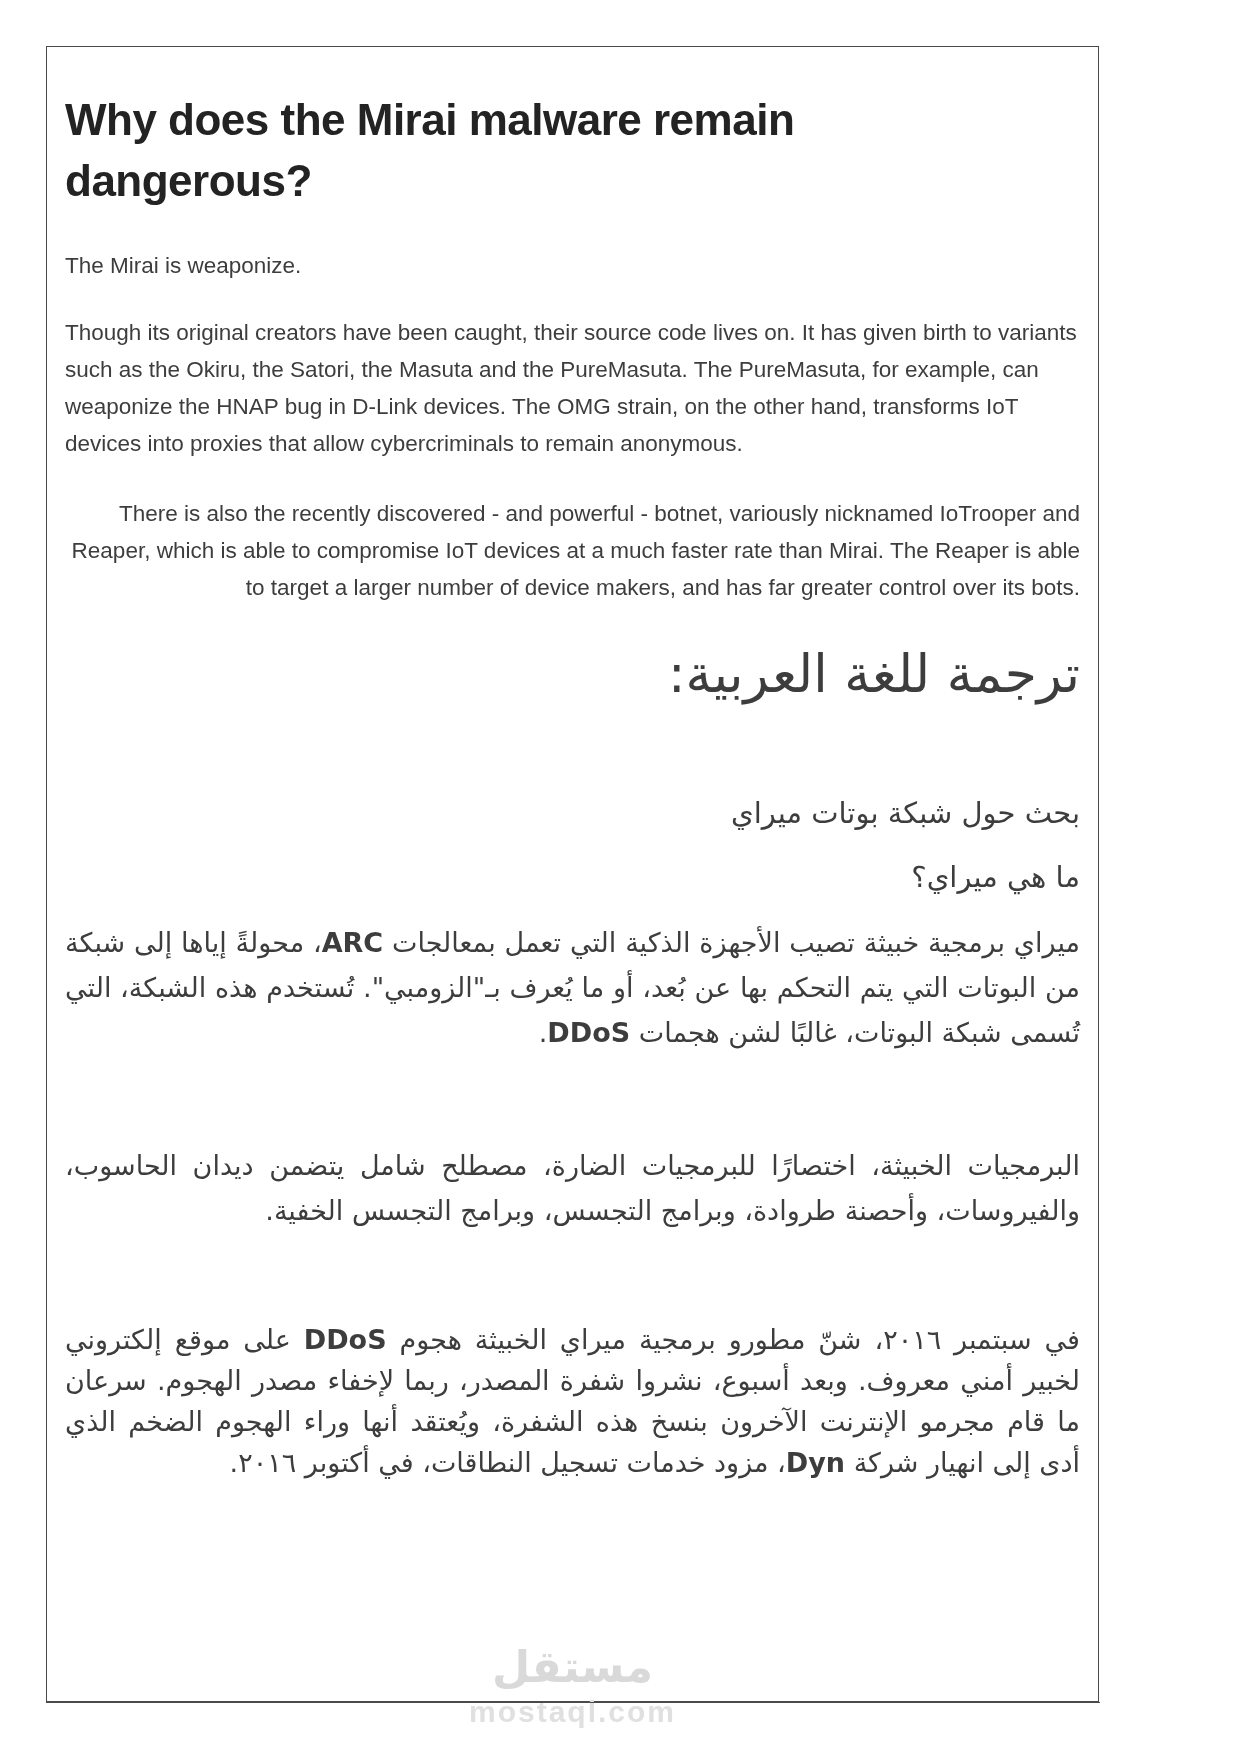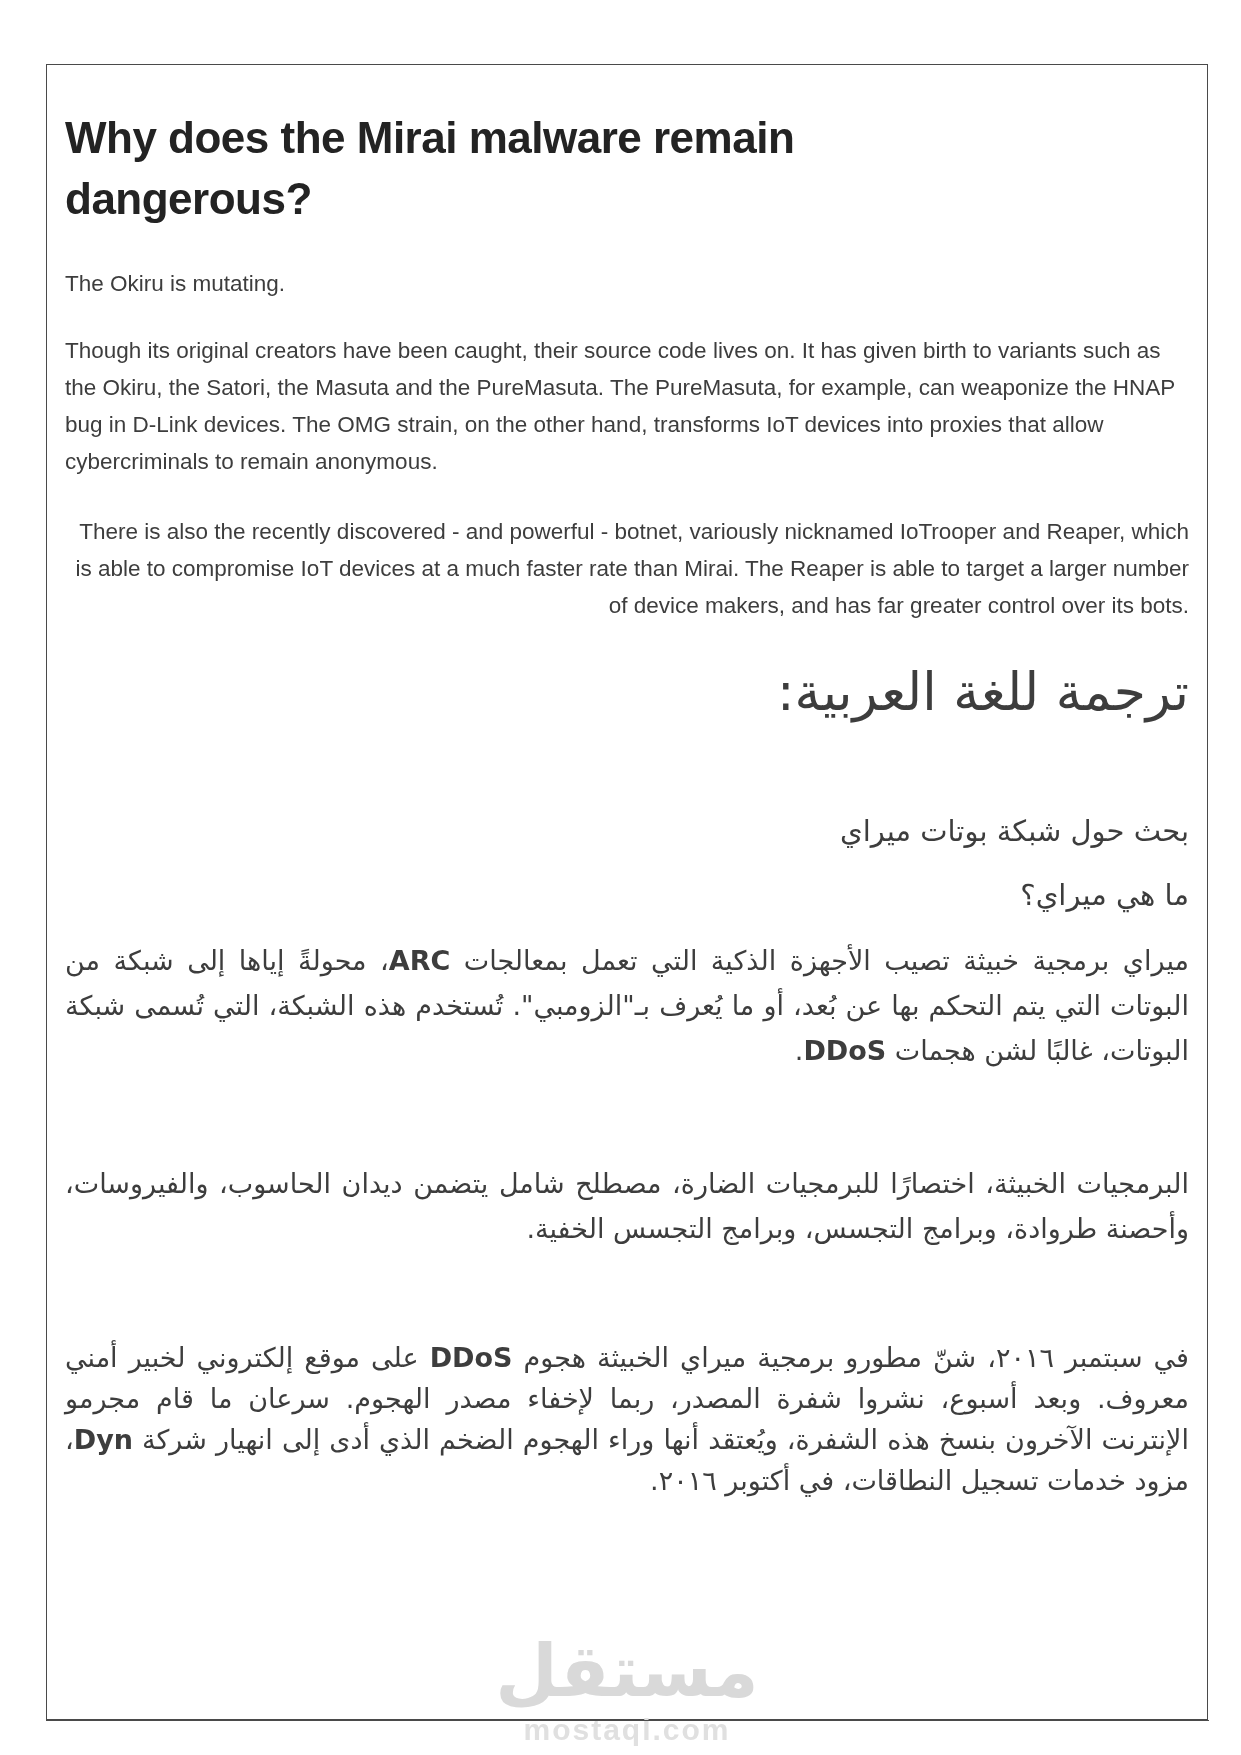--- a/index.html
+++ b/index.html
@@ -3,22 +3,22 @@
 <meta charset="utf-8">
 <style>
   * { margin:0; padding:0; box-sizing:border-box; }
   html, body { background:#ffffff; }
   body {
     width:1241px; height:1755px; position:relative;
     font-family:"Liberation Sans","DejaVu Sans",sans-serif;
     color:#3d3d3d;
   }
   .page {
-    position:absolute; left:46px; top:64px;
-    width:1162px; height:1656px;
+    position:absolute; left:46px; top:46px;
+    width:1053px; height:1656px;
     border:1.5px solid #4a4a4a;
     padding:0 18px;
     background:#ffffff;
   }
   
   .page::after {
     content:""; position:absolute; left:-1.5px; right:-1.5px; bottom:-1.5px;
     border-bottom:1.5px solid #4a4a4a; z-index:2;
   }
   .title {
@@ -43,35 +43,35 @@
   .ar-p-history    { margin-top:86px; line-height:41px; }
   .ar-p b, .b { font-weight:700; }
 
   .watermark {
     position:absolute; left:50%; bottom:-26px; transform:translateX(-50%);
     text-align:center; color:#d9d9d9; z-index:1; pointer-events:none;
     white-space:nowrap;
   }
   .wm-logo {
     font-family:"DejaVu Sans",sans-serif;
-    font-size:72px; font-weight:700; line-height:1;margin-top:16px;
+    font-size:44px; font-weight:700; line-height:1;margin-top:16px;
   }
   .wm-domain {
     font-size:30px; font-weight:700; letter-spacing:2px; line-height:1; margin-top:8px;
     color:#e0e0e0;
   }
 </style>
 </head>
 <body>
 
 <div class="page">
 
   <h1 class="title">Why does the Mirai malware remain dangerous?</h1>
 
-  <p class="p-en p-mutating">The Okiru is mutating.</p>
+  <p class="p-en p-mutating">The Mirai is weaponize.</p>
 
   <p class="p-en p-variants">Though its original creators have been caught, their source code lives on. It has given birth to variants such as the Okiru, the Satori, the Masuta and the PureMasuta. The PureMasuta, for example, can weaponize the HNAP bug in D-Link devices. The OMG strain, on the other hand, transforms IoT devices into proxies that allow cybercriminals to remain anonymous.</p>
 
   <p class="p-en p-reaper">There is also the recently discovered - and powerful - botnet, variously nicknamed IoTrooper and Reaper, which is able to compromise IoT devices at a much faster rate than Mirai. The Reaper is able to target a larger number of device makers, and has far greater control over its bots.</p>
 
   <h2 class="ar ar-heading">ترجمة للغة العربية:</h2>
 
   <p class="ar ar-line ar-sub">بحث حول شبكة بوتات ميراي</p>
 
   <p class="ar ar-line ar-q1">ما هي ميراي؟</p>

